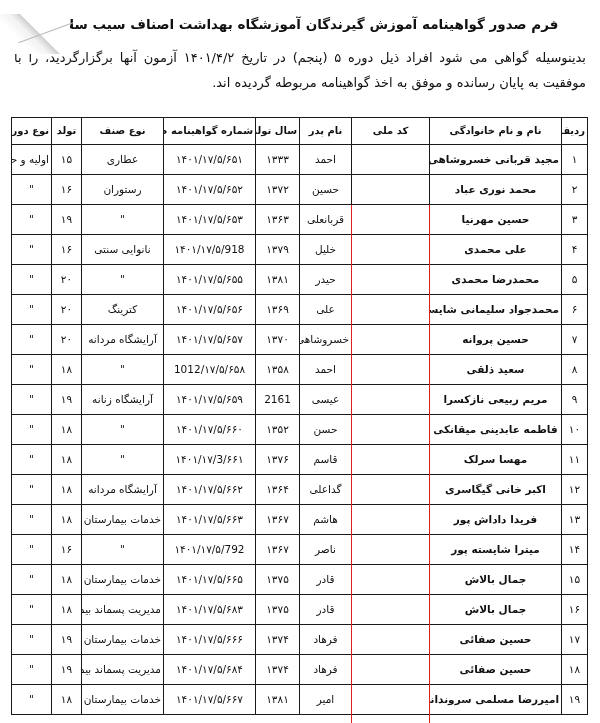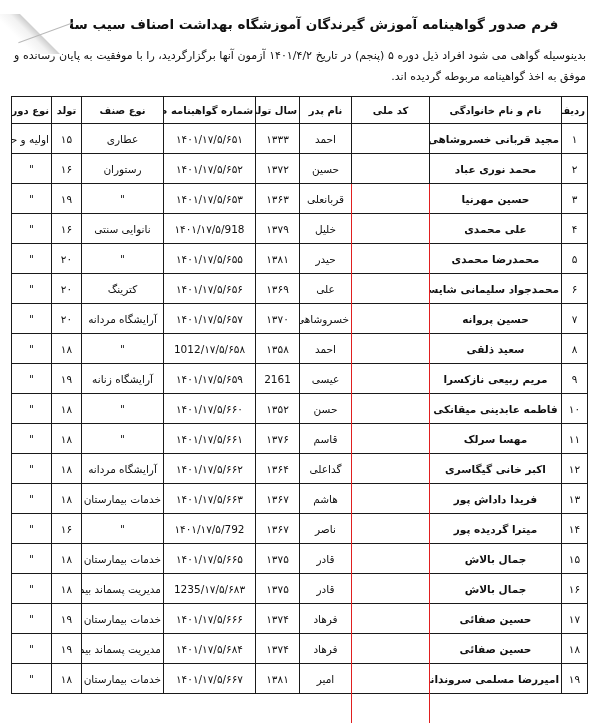--- a/index.html
+++ b/index.html
@@ -45,22 +45,22 @@
   }
   .doc-title {
     text-align: center;
     font-weight: bold;
     font-size: 13.5px;
     margin: 14px 30px 0 30px;
     line-height: 1.5;
     direction: rtl;
   }
   .intro {
-    margin: 12px 14px 8px 14px;
-    font-size: 11px;
+    margin: 12px 14px 21px 14px;
+    font-size: 13px;
     line-height: 1.9;
     direction: rtl;
     text-align: justify;
   }
   table.reg {
     border-collapse: collapse;
     width: 576px;
     margin: 0 12px;
     direction: rtl;
     table-layout: fixed;
@@ -263,21 +263,21 @@
             <td>"</td>
             <td>۱۸</td>
             <td>"</td>
           </tr>
           <tr>
             <td>۱۱</td>
             <td class="name">مهسا سرلک</td>
             <td class="nid"></td>
             <td>قاسم</td>
             <td>۱۳۷۶</td>
-            <td>۱۴۰۱/۱۷/۵/۶۶۱</td>
+            <td>۱۴۰۱/۱۷/3/۶۶۱</td>
             <td>"</td>
             <td>۱۸</td>
             <td>"</td>
           </tr>
           <tr>
             <td>۱۲</td>
             <td class="name">اکبر خانی گیگاسری</td>
             <td class="nid"></td>
             <td>گداعلی</td>
             <td>۱۳۶۴</td>
@@ -292,21 +292,21 @@
             <td class="nid"></td>
             <td>هاشم</td>
             <td>۱۳۶۷</td>
             <td>۱۴۰۱/۱۷/۵/۶۶۳</td>
             <td>خدمات بیمارستان</td>
             <td>۱۸</td>
             <td>"</td>
           </tr>
           <tr>
             <td>۱۴</td>
-            <td class="name">میترا گردیده پور</td>
+            <td class="name">میترا شایسته پور</td>
             <td class="nid"></td>
             <td>ناصر</td>
             <td>۱۳۶۷</td>
             <td>۱۴۰۱/۱۷/۵/792</td>
             <td>"</td>
             <td>۱۶</td>
             <td>"</td>
           </tr>
           <tr>
             <td>۱۵</td>
@@ -318,21 +318,21 @@
             <td>خدمات بیمارستان</td>
             <td>۱۸</td>
             <td>"</td>
           </tr>
           <tr>
             <td>۱۶</td>
             <td class="name">جمال بالاش</td>
             <td class="nid"></td>
             <td>قادر</td>
             <td>۱۳۷۵</td>
-            <td>1235/۱۷/۵/۶۸۳</td>
+            <td>۱۴۰۱/۱۷/۵/۶۸۳</td>
             <td>مدیریت پسماند بیمارستان</td>
             <td>۱۸</td>
             <td>"</td>
           </tr>
           <tr>
             <td>۱۷</td>
             <td class="name">حسین صفائی</td>
             <td class="nid"></td>
             <td>فرهاد</td>
             <td>۱۳۷۴</td>

